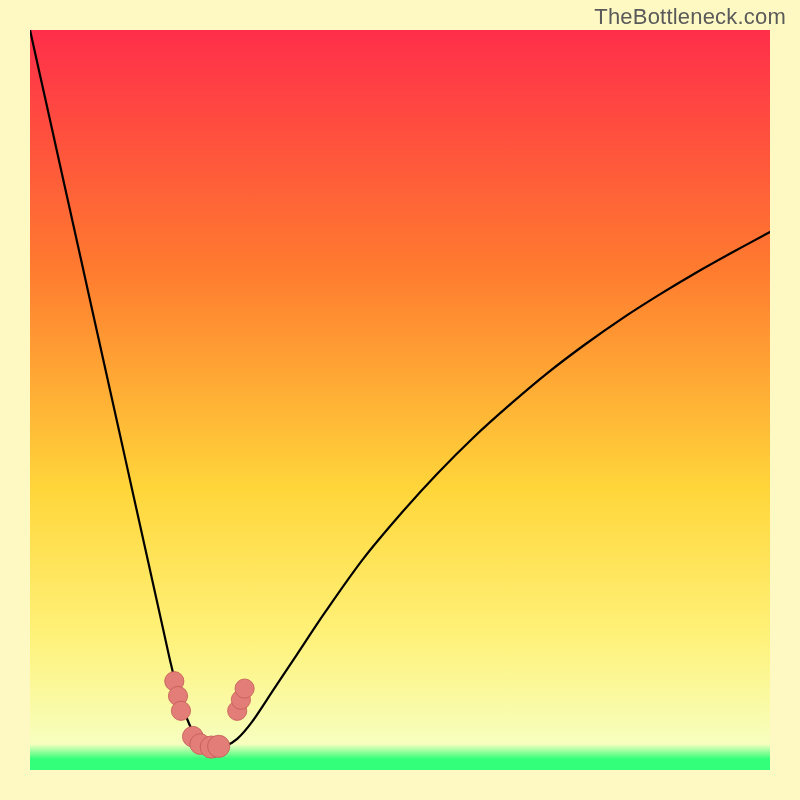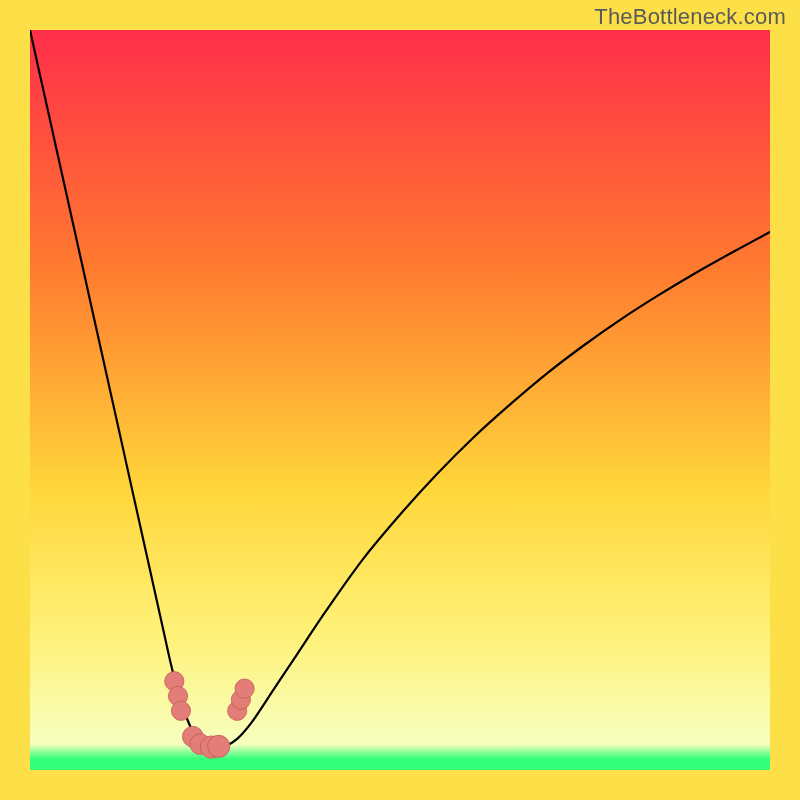--- a/index.html
+++ b/index.html
@@ -8,21 +8,21 @@
     width: 800px;
     height: 800px;
     overflow: hidden;
     background: #000;
     font-family: Arial, Helvetica, sans-serif;
   }
   .frame {
     position: relative;
     width: 800px;
     height: 800px;
-    background: #fde047;
+    background: #fef9c3;
   }
   .watermark {
     position: absolute;
     top: 4px;
     right: 14px;
     color: #5a5a5a;
     font-size: 22px;
     font-weight: 500;
     letter-spacing: 0.2px;
     user-select: none;

